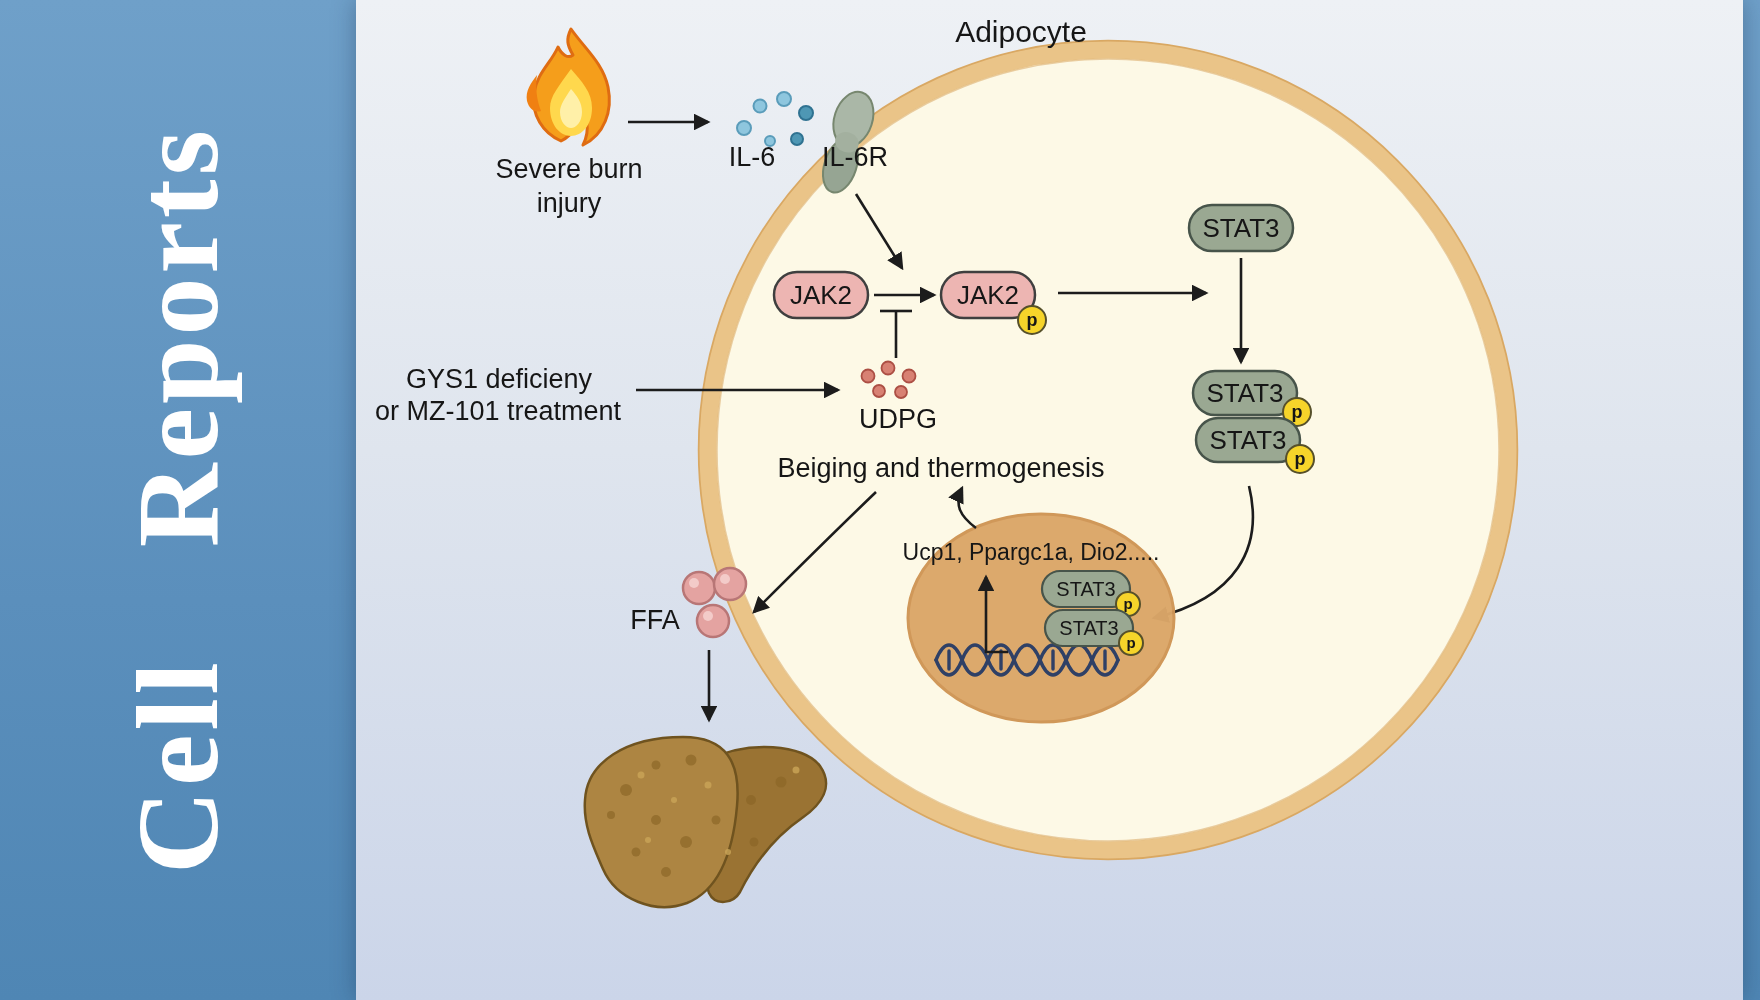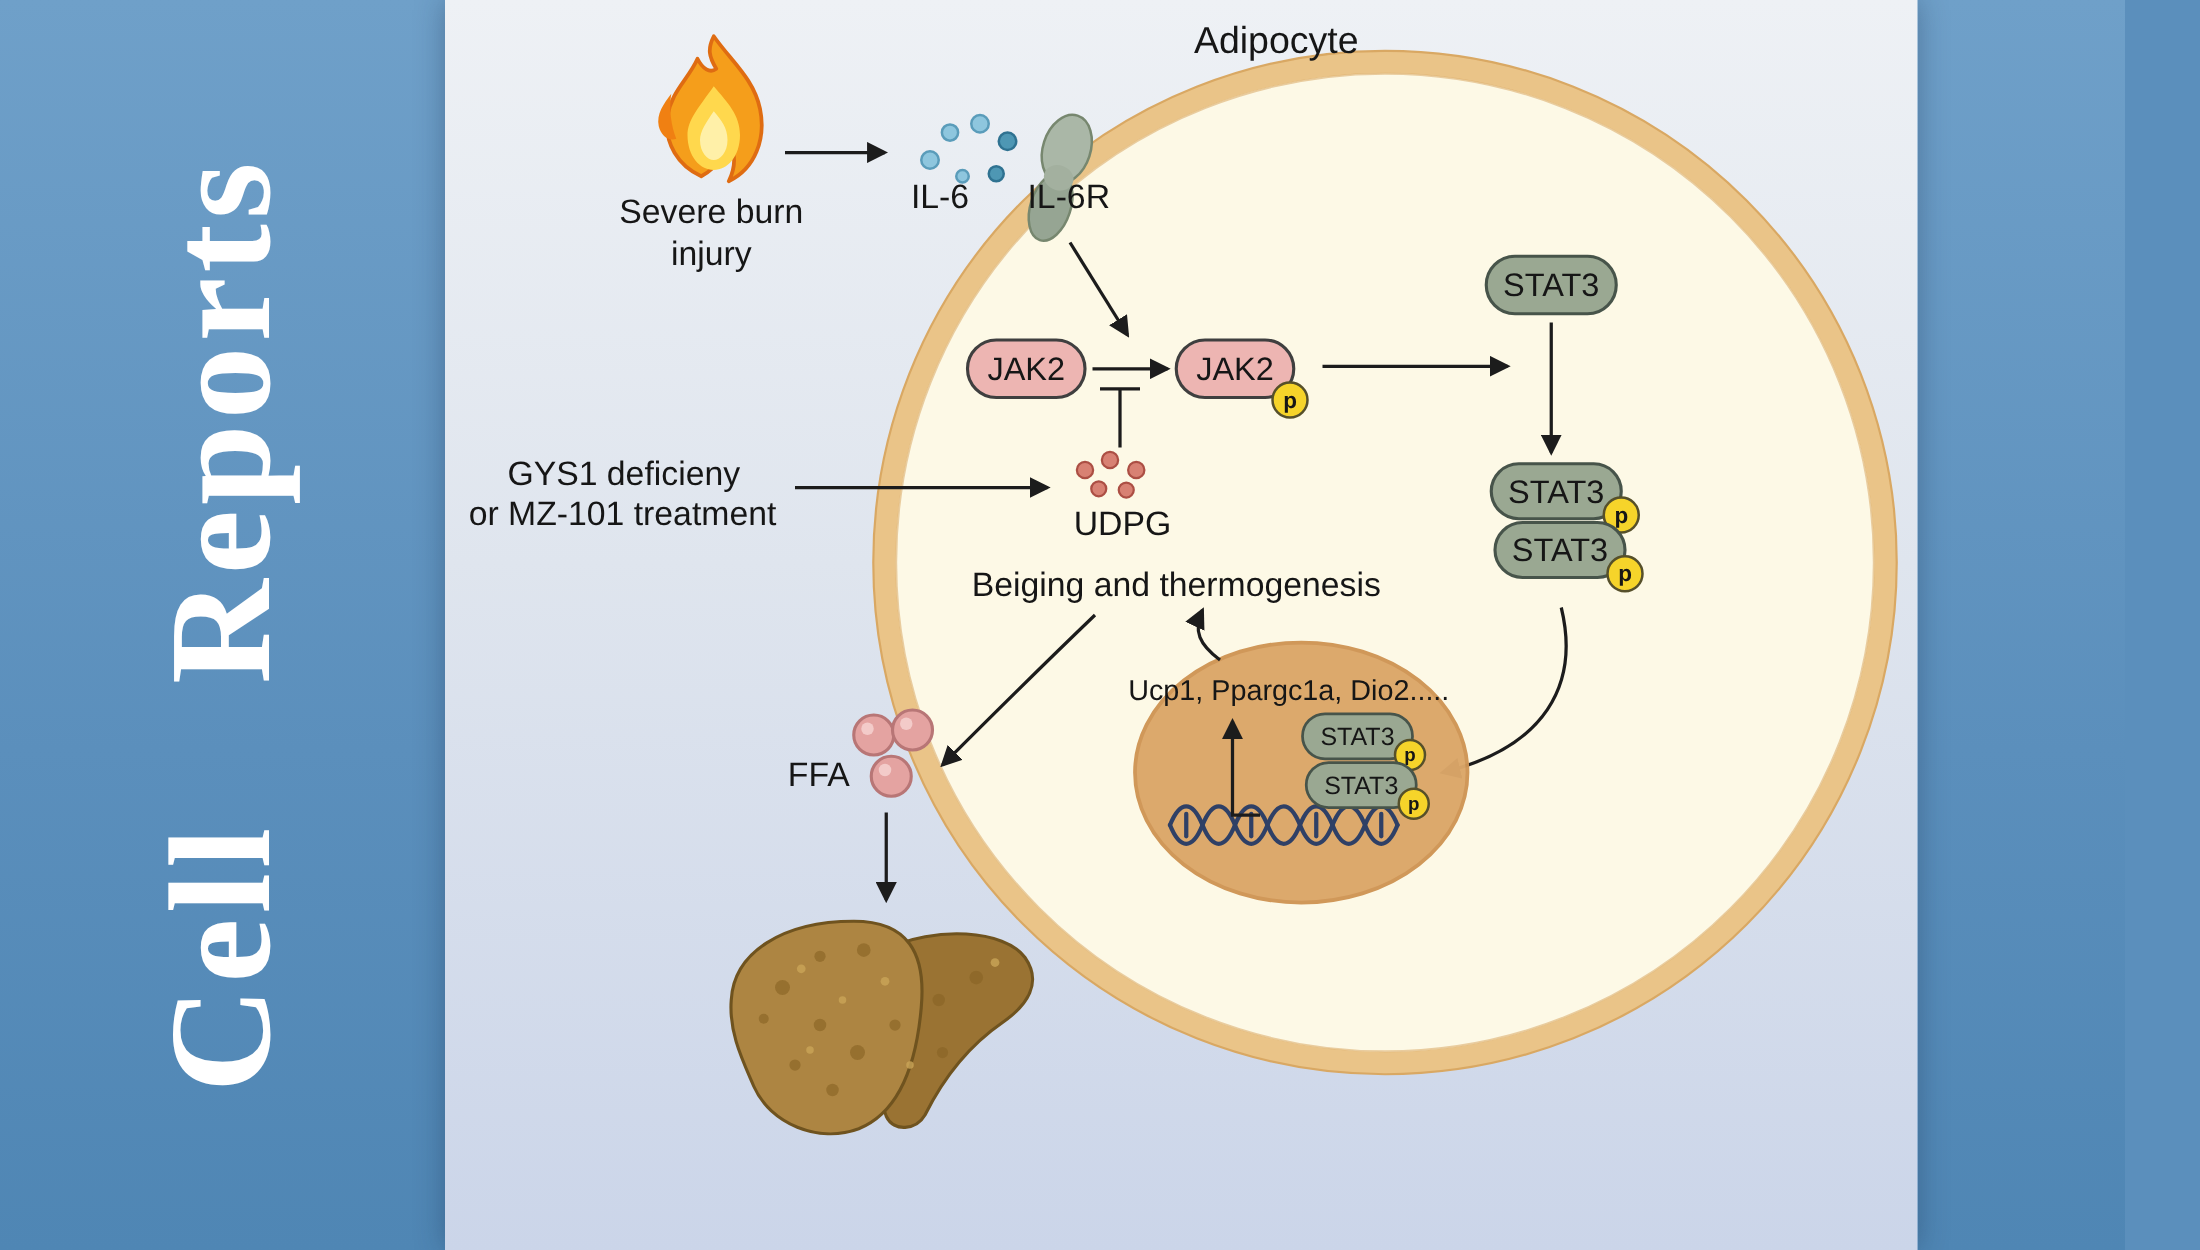--- a/index.html
+++ b/index.html
@@ -1,21 +1,21 @@
 <!DOCTYPE html>
 <html><head>
 <meta charset="utf-8">
 <style>
   html,body{margin:0;padding:0;background:#5b8fbc;}
   body{width:1760px;height:1000px;overflow:hidden;font-family:"Liberation Sans",sans-serif;}
   .stage{position:relative;width:1760px;height:1000px;display:flex;}
   .side{background:linear-gradient(180deg,#6fa0c9 0%,#5b8fbc 60%,#4f86b4 100%);}
   .side.left{width:356px;position:relative;flex:0 0 auto;}
   .side.right{width:166px;flex:0 0 auto;}
-  .panel{position:relative;width:1178px;height:1000px;flex:0 0 auto;
+  .panel{position:relative;width:1387px;height:1000px;flex:0 0 auto;
          background:linear-gradient(180deg,#eef1f5 0%,#dfe5ee 45%,#cbd5e9 100%);
          box-shadow:0 0 22px rgba(20,40,70,.35);}
   .journal-title{
      position:absolute;left:50%;top:50%;
      transform:translate(-50%,-50%) rotate(-90deg);
      white-space:nowrap;color:#ffffff;
      font-family:"Liberation Serif",serif;font-weight:700;
      font-size:116px;letter-spacing:4px;word-spacing:78px;}
   svg{position:absolute;inset:0;}
   .lbl{fill:#161616;}

